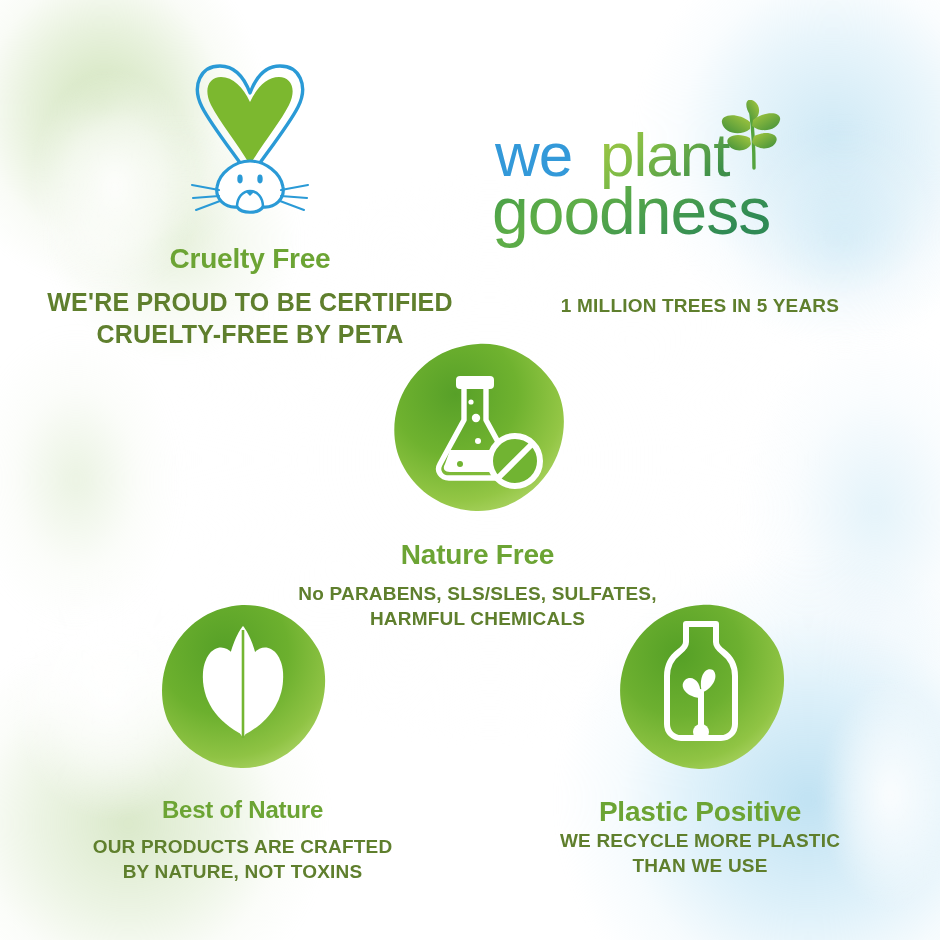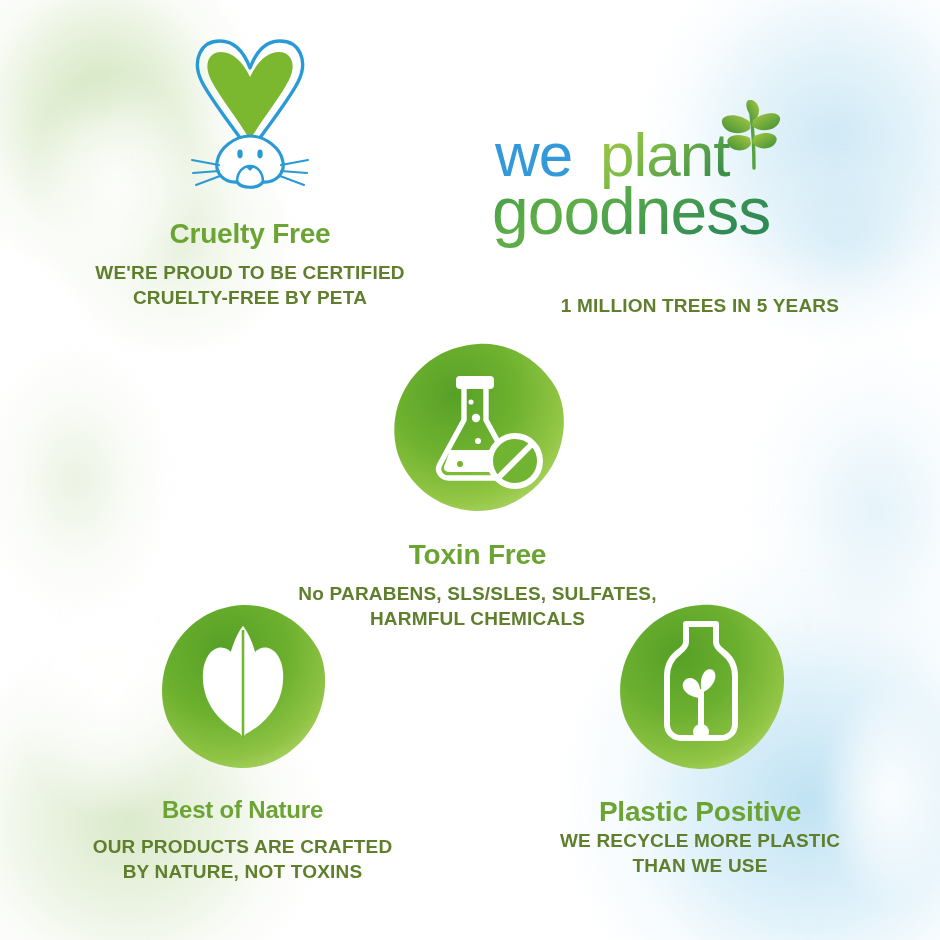--- a/index.html
+++ b/index.html
@@ -115,21 +115,21 @@
     letter-spacing: -0.2px;
     line-height: 1.05;
   }
   .sub {
     font-weight: bold;
     letter-spacing: 0.2px;
     line-height: 1.28;
     text-transform: uppercase;
   }
 
-  #block-cruelty  { left: 20px;  top: 32px;  width: 460px; }
+  #block-cruelty  { left: 20px;  top: 57px;  width: 460px; }
   #block-plant    { left: 470px; top: 100px; width: 460px; }
   #block-toxin    { left: 245px; top: 338px; width: 465px; }
   #block-nature   { left: 15px;  top: 600px; width: 455px; }
   #block-plastic  { left: 470px; top: 600px; width: 460px; }
 
   .head-cruelty, .head-toxin, .head-nature, .head-plastic { color: #6ca434; }
   .sub-text { color: #5f7f2d; }
 </style>
 </head>
 <body>
@@ -168,21 +168,21 @@
         <ellipse cx="85" cy="122" rx="2.7" ry="4.4" fill="#2a9ad6"></ellipse>
 
         <path d="M70 134 L80 134 L75 139 Z" fill="#2a9ad6"></path>
 
         <path d="M44 133 L17 128 M44 139 L18 141 M45 144 L21 153" fill="none" stroke="#2a9ad6" stroke-width="2.1" stroke-linecap="round"></path>
 
         <path d="M106 133 L133 128 M106 139 L132 141 M105 144 L129 153" fill="none" stroke="#2a9ad6" stroke-width="2.1" stroke-linecap="round"></path>
       </svg>
     </div>
     <div class="head head-cruelty" style="font-size:28px;margin-top:22px;">Cruelty Free</div>
-    <div class="sub sub-text" style="font-size:19px;margin-top:13px;">
+    <div class="sub sub-text" style="font-size:25px;margin-top:13px;">
       <div>WE'RE PROUD TO BE CERTIFIED</div>
       <div>CRUELTY-FREE BY PETA</div>
     </div>
   </div>
 
   <div class="block" id="block-plant">
     <div style="position:relative;height:150px;">
 
       <svg width="120" height="70" viewBox="0 0 120 70" style="position:absolute;left:50%;top:0;transform:translateX(-6px);">
         <defs>
@@ -258,21 +258,21 @@
 
         <circle cx="83" cy="64" r="2.6" fill="#ffffff"></circle>
         <circle cx="88" cy="80" r="4.2" fill="#ffffff"></circle>
         <circle cx="90" cy="103" r="3" fill="#ffffff"></circle>
         <circle cx="72" cy="126" r="3" fill="#71b432"></circle>
 
         <circle cx="127" cy="123" r="25" fill="#71b432" stroke="#ffffff" stroke-width="6"></circle>
         <line x1="111" y1="139" x2="143" y2="107" stroke="#ffffff" stroke-width="6" stroke-linecap="round"></line>
       </svg>
     </div>
-    <div class="head head-toxin" style="font-size:28px;margin-top:22px;">Toxin Free</div>
+    <div class="head head-toxin" style="font-size:28px;margin-top:22px;">Nature Free</div>
     <div class="sub sub-text" style="font-size:19px;margin-top:13px;text-transform:none;">
       <div>No PARABENS, SLS/SLES, SULFATES,</div>
       <div>HARMFUL CHEMICALS</div>
     </div>
   </div>
 
   <div class="block" id="block-nature">
     <div class="icon-wrap" style="height:175px;">
       <svg width="175" height="175" viewBox="0 0 175 175">
         <defs>

